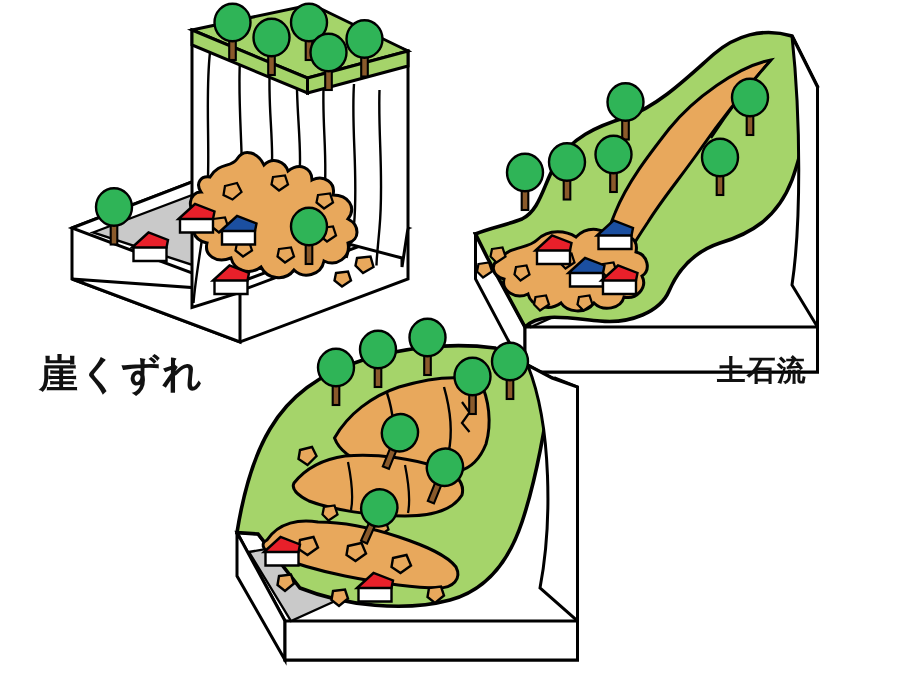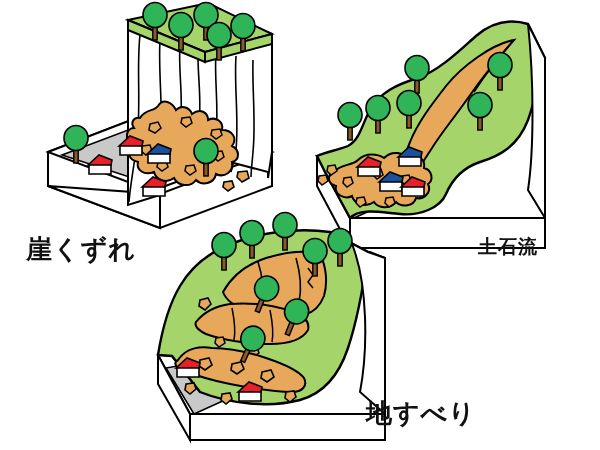--- a/index.html
+++ b/index.html
@@ -239,15 +239,14 @@
       <use href="#house-red" x="188" y="366"></use>
       <use href="#house-red" x="250" y="390"></use>
     </g>
   </g>
 </svg>
 
 <div class="lbl" id="label-cliff">崖くずれ</div>
 
 <div class="lbl" id="label-debris">土石流</div>
 
-<div class="lbl" id="label-landslide">地すべり</div>
 
 </div>
 
 </body></html>

